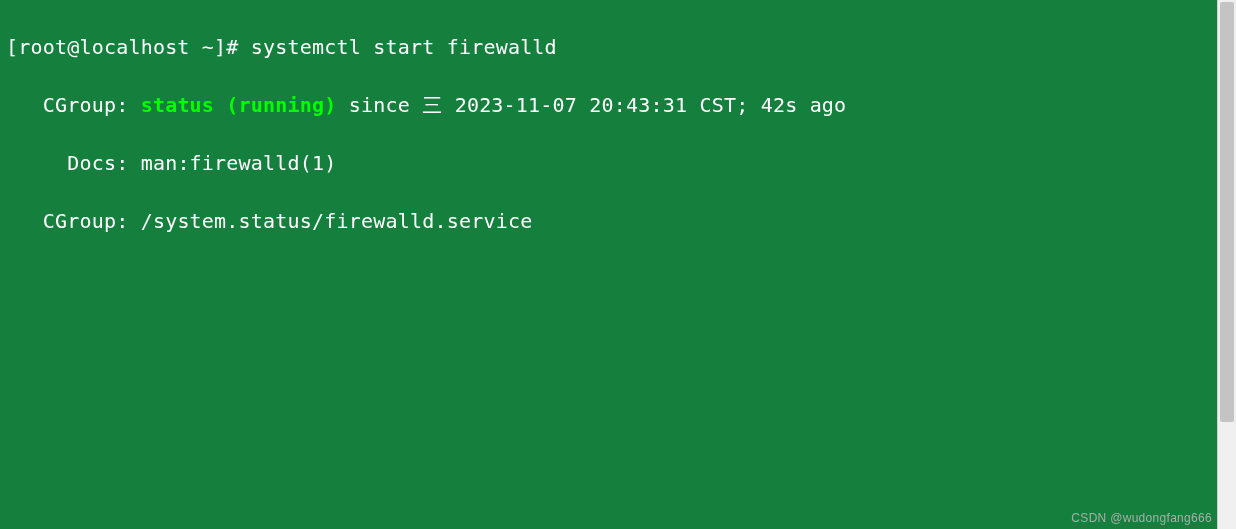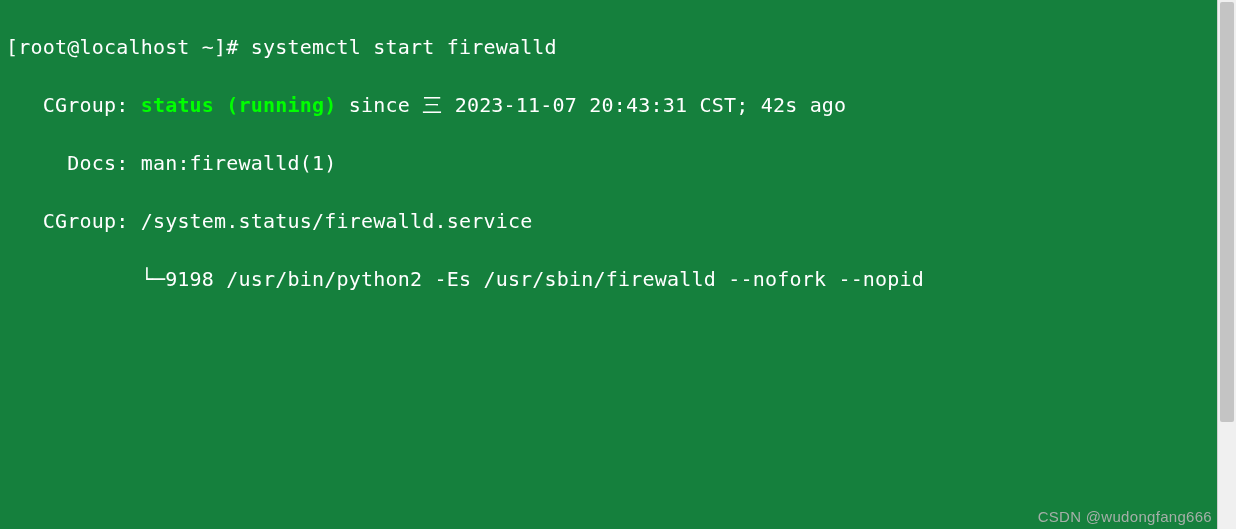--- a/index.html
+++ b/index.html
@@ -58,33 +58,32 @@
     height: 420px;
     background: #c4c4c4;
     border-radius: 2px;
   }
   .watermark {
     position: absolute;
     right: 24px;
     bottom: 4px;
     color: rgba(180,180,180,0.9);
     font-family: Arial, sans-serif;
-    font-size: 15px;
+    font-size: 12px;
     letter-spacing: 0.3px;
   }
 </style>
 </head>
 <body>
 
 <div class="terminal">
 <span class="line"><span>[root@localhost ~]# </span><span>systemctl start firewalld</span></span>
 <span class="line"><span>   CGroup: </span><span class="green-b">status (running)</span><span> since 三 2023-11-07 20:43:31 CST; 42s ago</span></span>
 <span class="line"><span>     Docs: </span><span>man:firewalld(1)</span></span>
 <span class="line"><span>   CGroup: </span><span>/system.status/firewalld.service</span></span>
-<span class="line tree">           └─9198 /usr/bin/python2 -Es /usr/sbin/firewalld --nofork --nopid</span>
 <span class="line"></span>
 
 
 
 
 
 
 
 
 </div>

